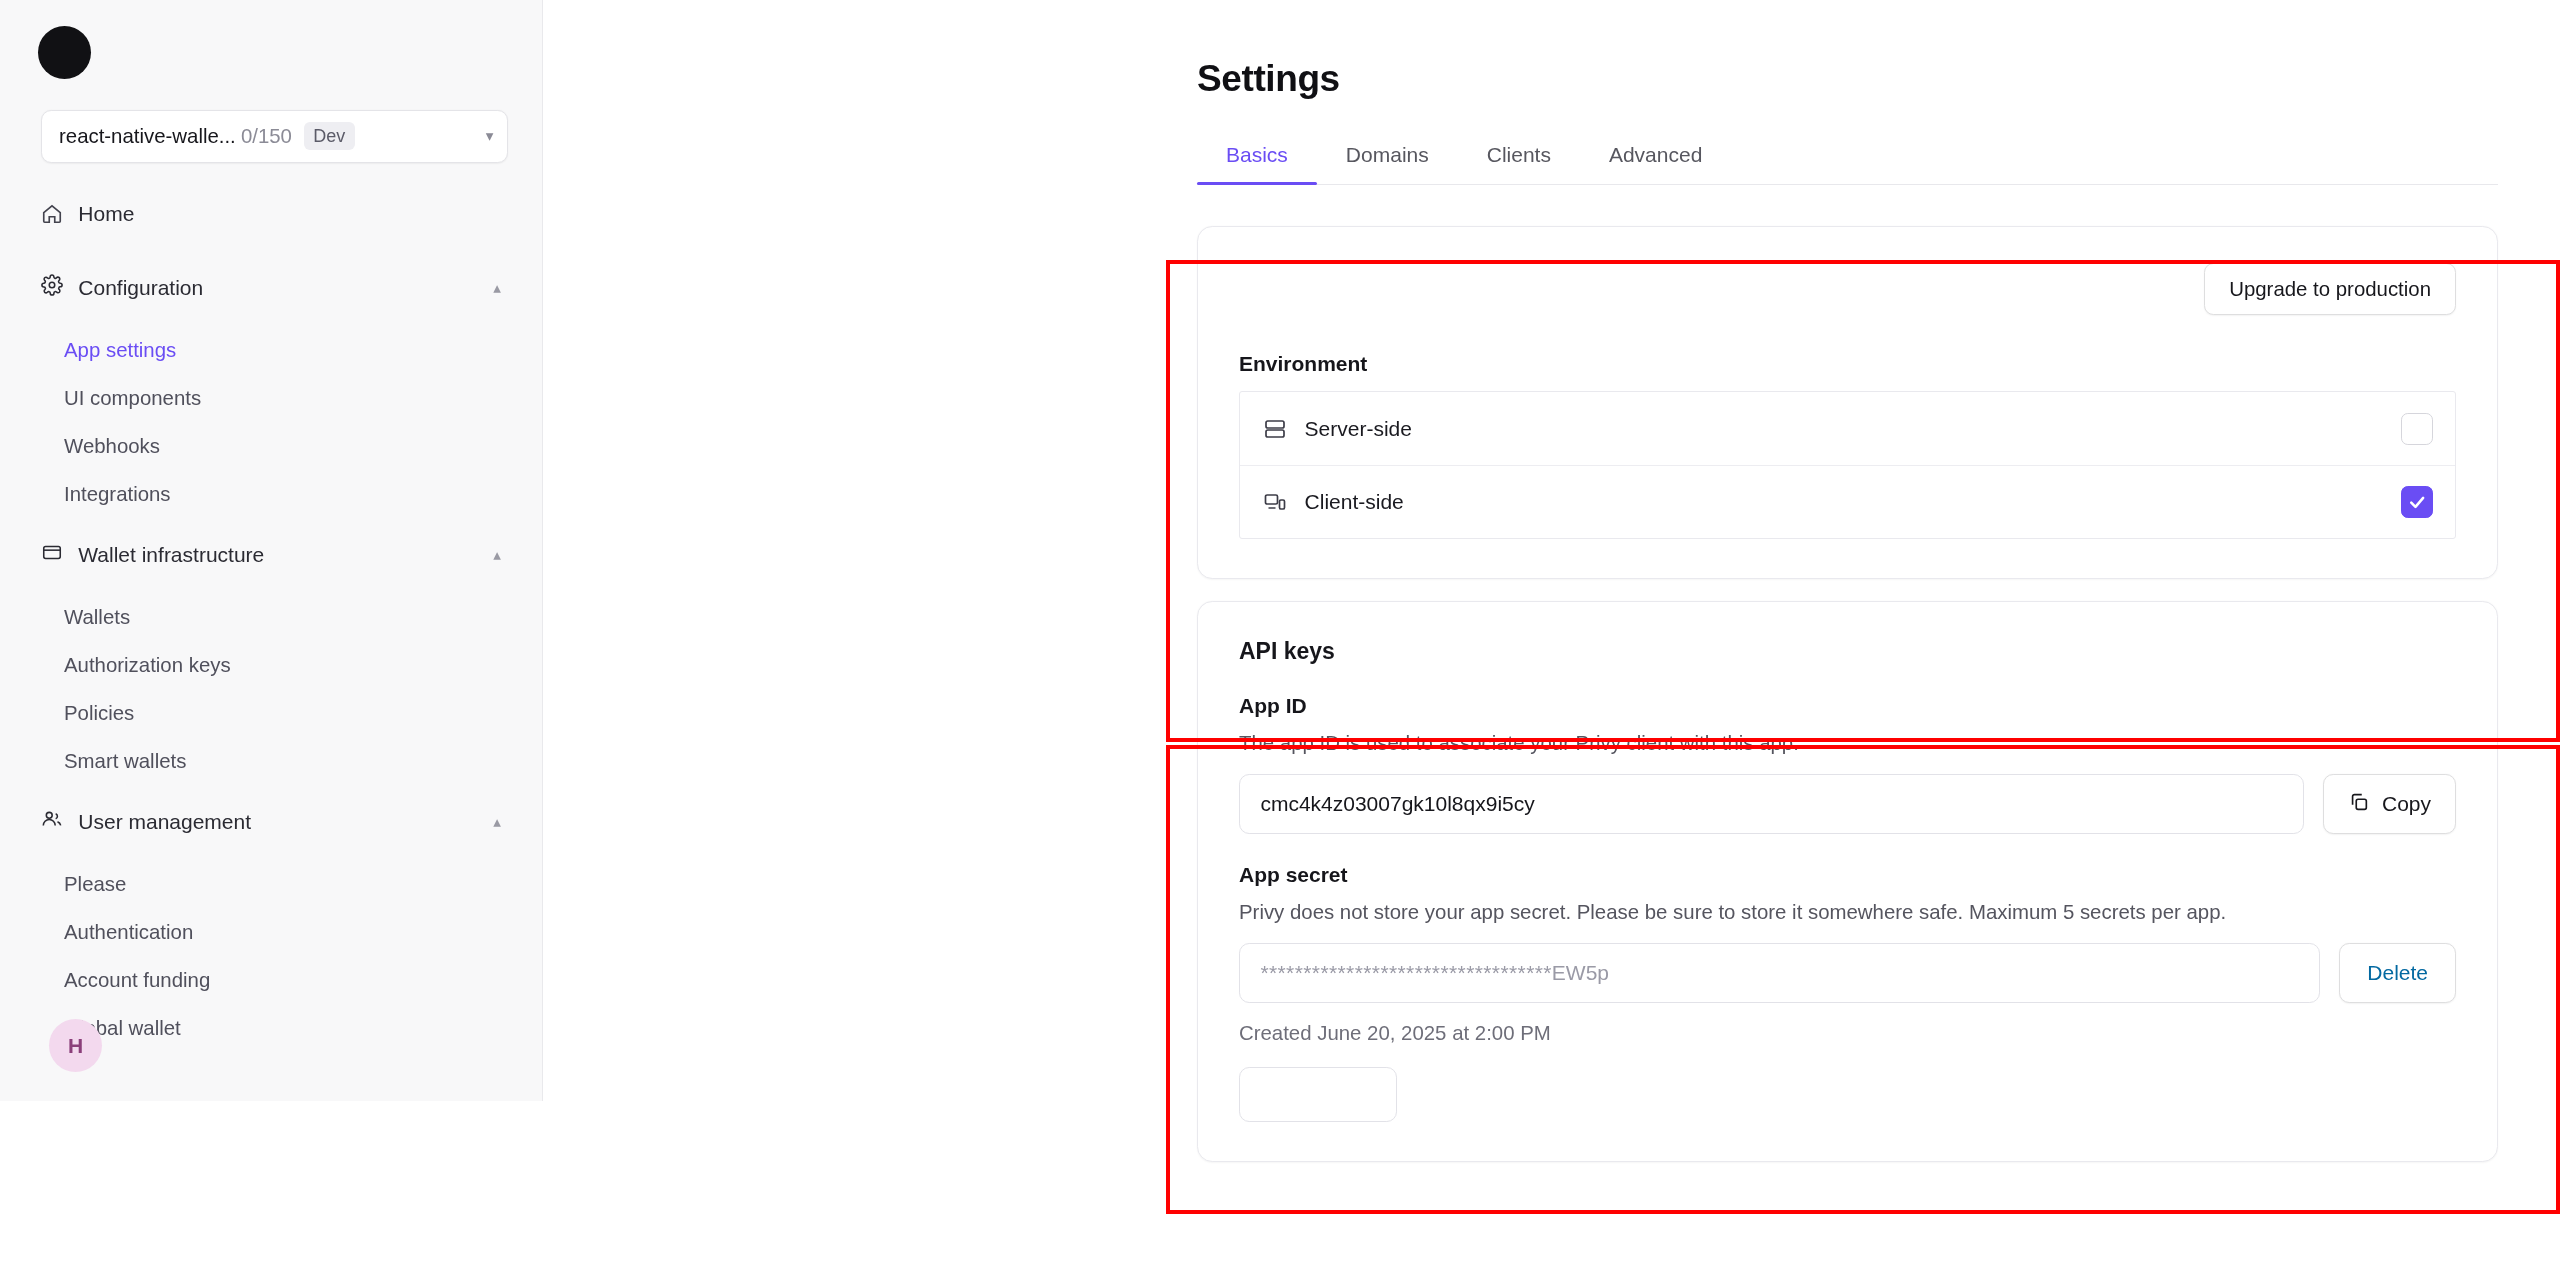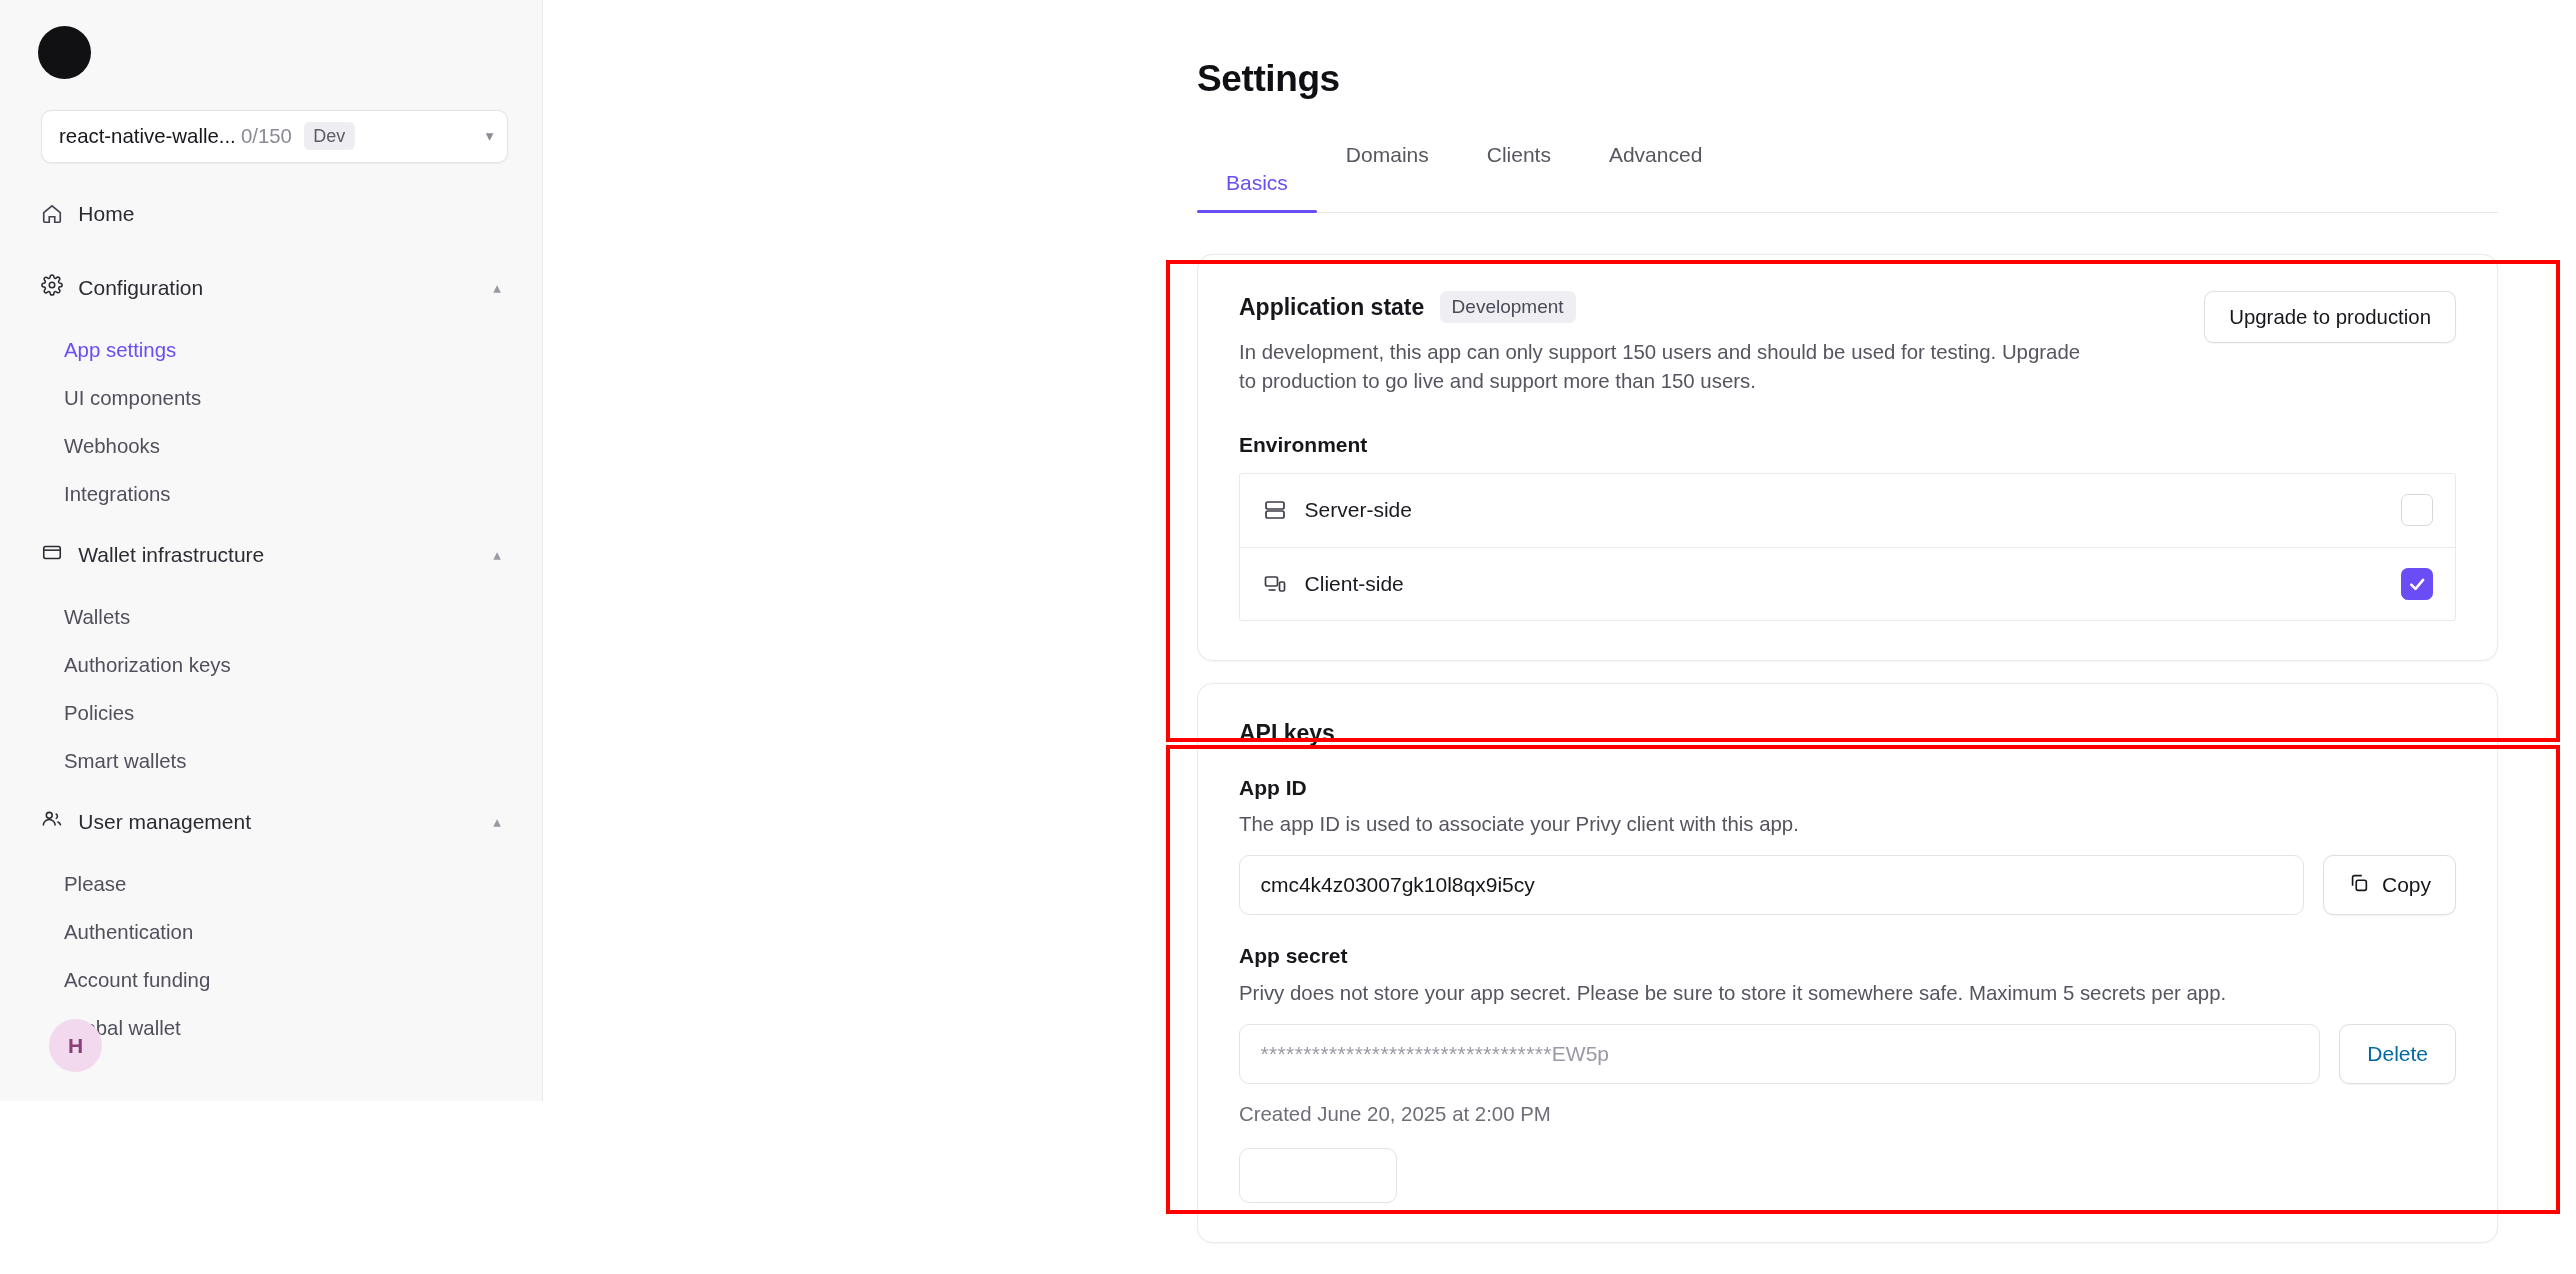--- a/index.html
+++ b/index.html
@@ -83,21 +83,21 @@
 
   .tabs {
     display: flex; gap: 0; margin-top: 43px;
     width: 1301px; border-bottom: 0.9px solid #e8e8ec;
   }
   .tab {
     font-size: 21px; color: #57575f;
     padding: 0 29px 17px 29px;
     position: relative;
   }
-  .tab.active { color: #6a4df4; font-weight: 500; margin-top: 28px; }
+  .tab.active { color: #6a4df4; font-weight: 500; }
   .tab.active::after {
     content: ""; position: absolute; left: 0; right: 0; bottom: -0.9px;
     height: 3.4px; background: #6a4df4; border-radius: 1.7px;
   }
 
   .card {
     width: 1301px;
     background: #ffffff;
     border: 0.9px solid #e9e9ee;
     border-radius: 15.3px;
@@ -296,27 +296,20 @@
 
       <div class="tabs">
         <div class="tab active"><span>Basics</span></div>
         <div class="tab"><span>Domains</span></div>
         <div class="tab"><span>Clients</span></div>
         <div class="tab"><span>Advanced</span></div>
       </div>
 
       <section class="card card-1">
         <div class="state-row">
-          <div>
-            <div class="state-head">
-              <span class="state-label">Application state</span>
-              <span class="state-badge">Development</span>
-            </div>
-            <p class="state-desc">In development, this app can only support 150 users and should be used for testing. Upgrade to production to go live and support more than 150 users.</p>
-          </div>
           <button class="btn-upgrade">Upgrade to production</button>
         </div>
 
         <div class="env-title">Environment</div>
 
         <div class="env-list">
           <div class="env-row">
             <span class="env-ic">
               <svg viewBox="0 0 24 24" width="24" height="24" fill="none" stroke="currentColor" stroke-width="1.7">
                   <rect x="3" y="4" width="18" height="7" rx="1.8"></rect>

